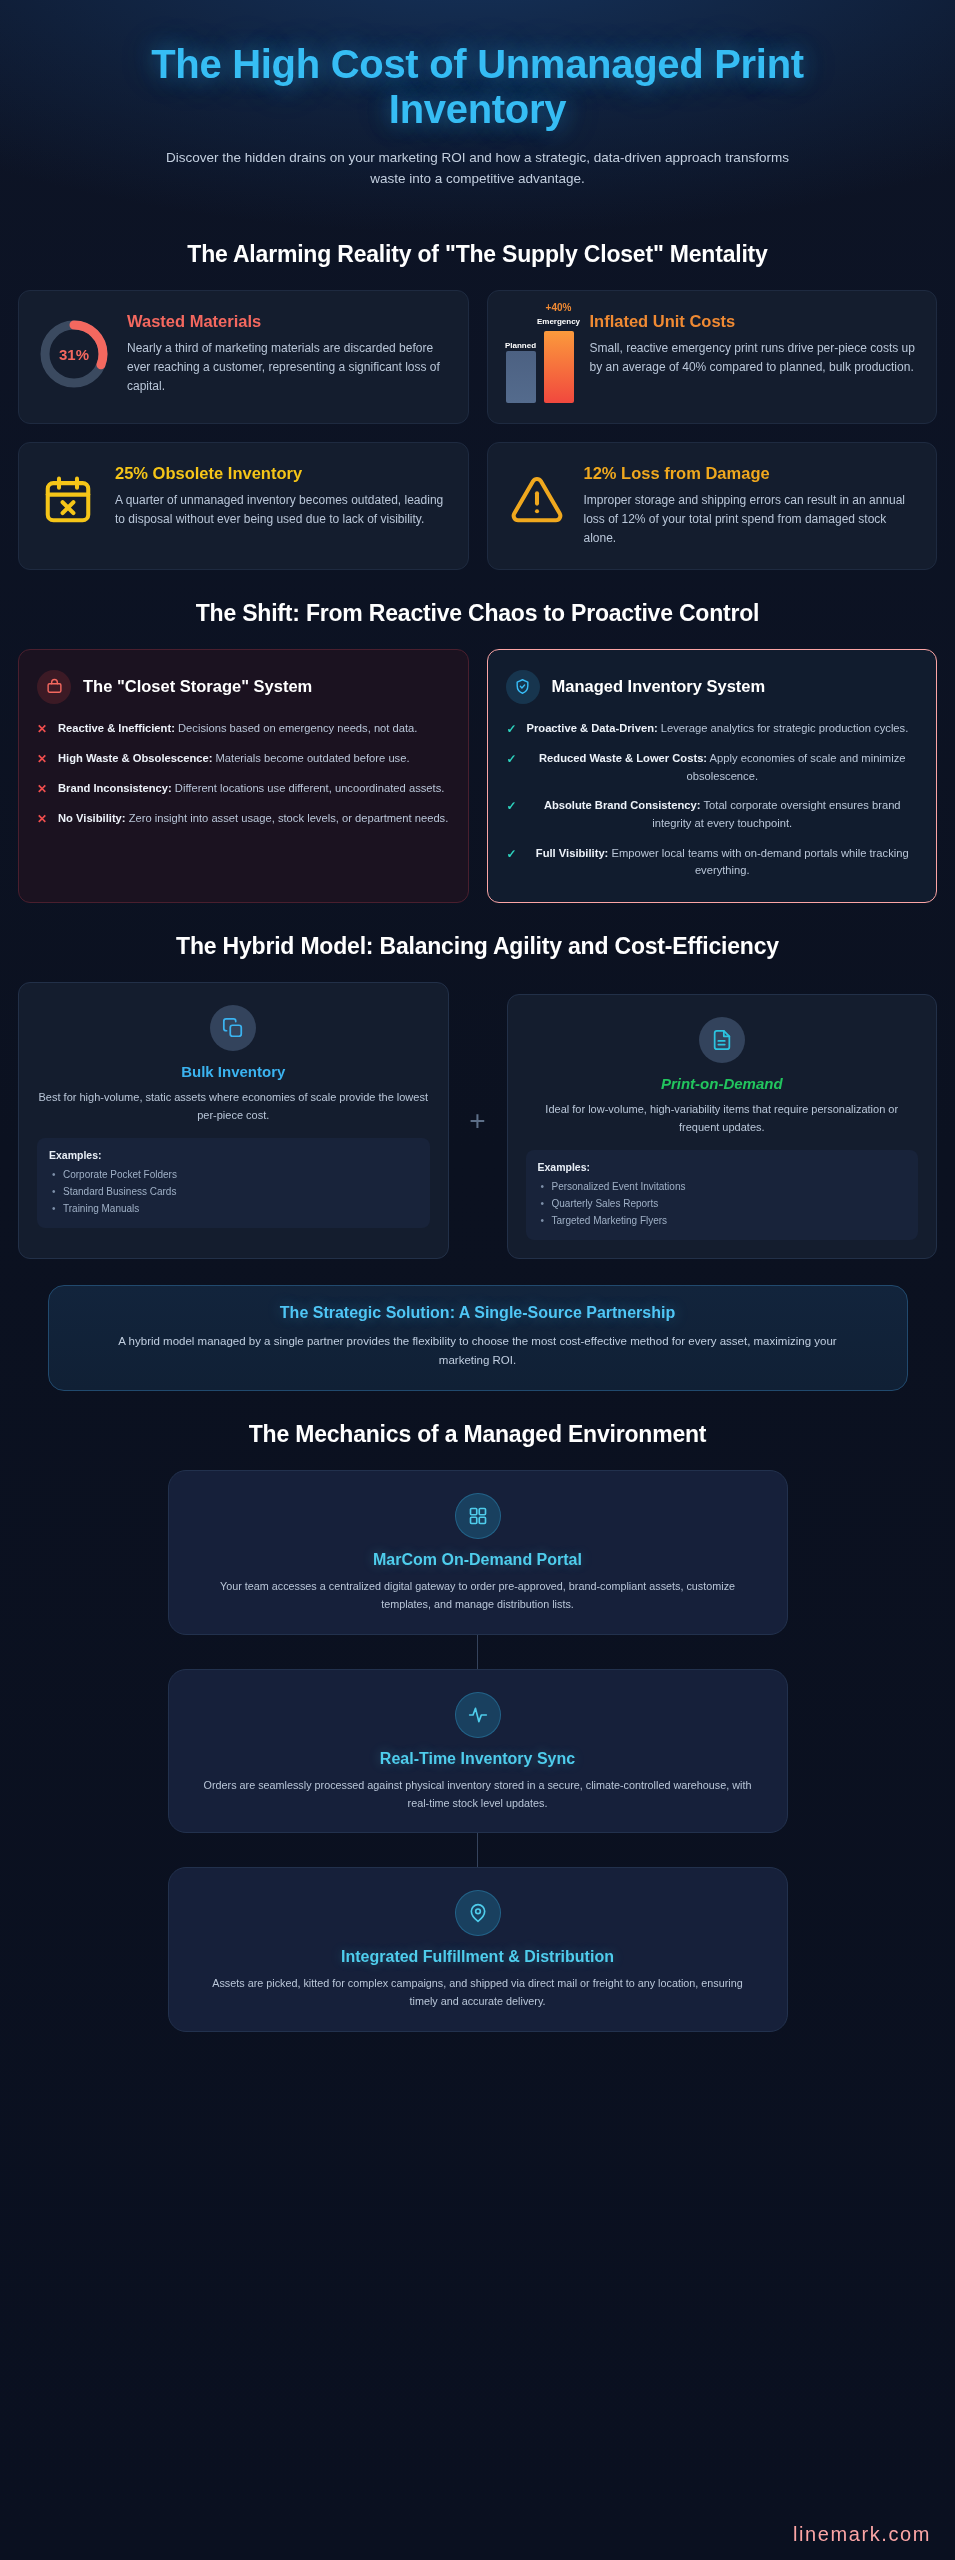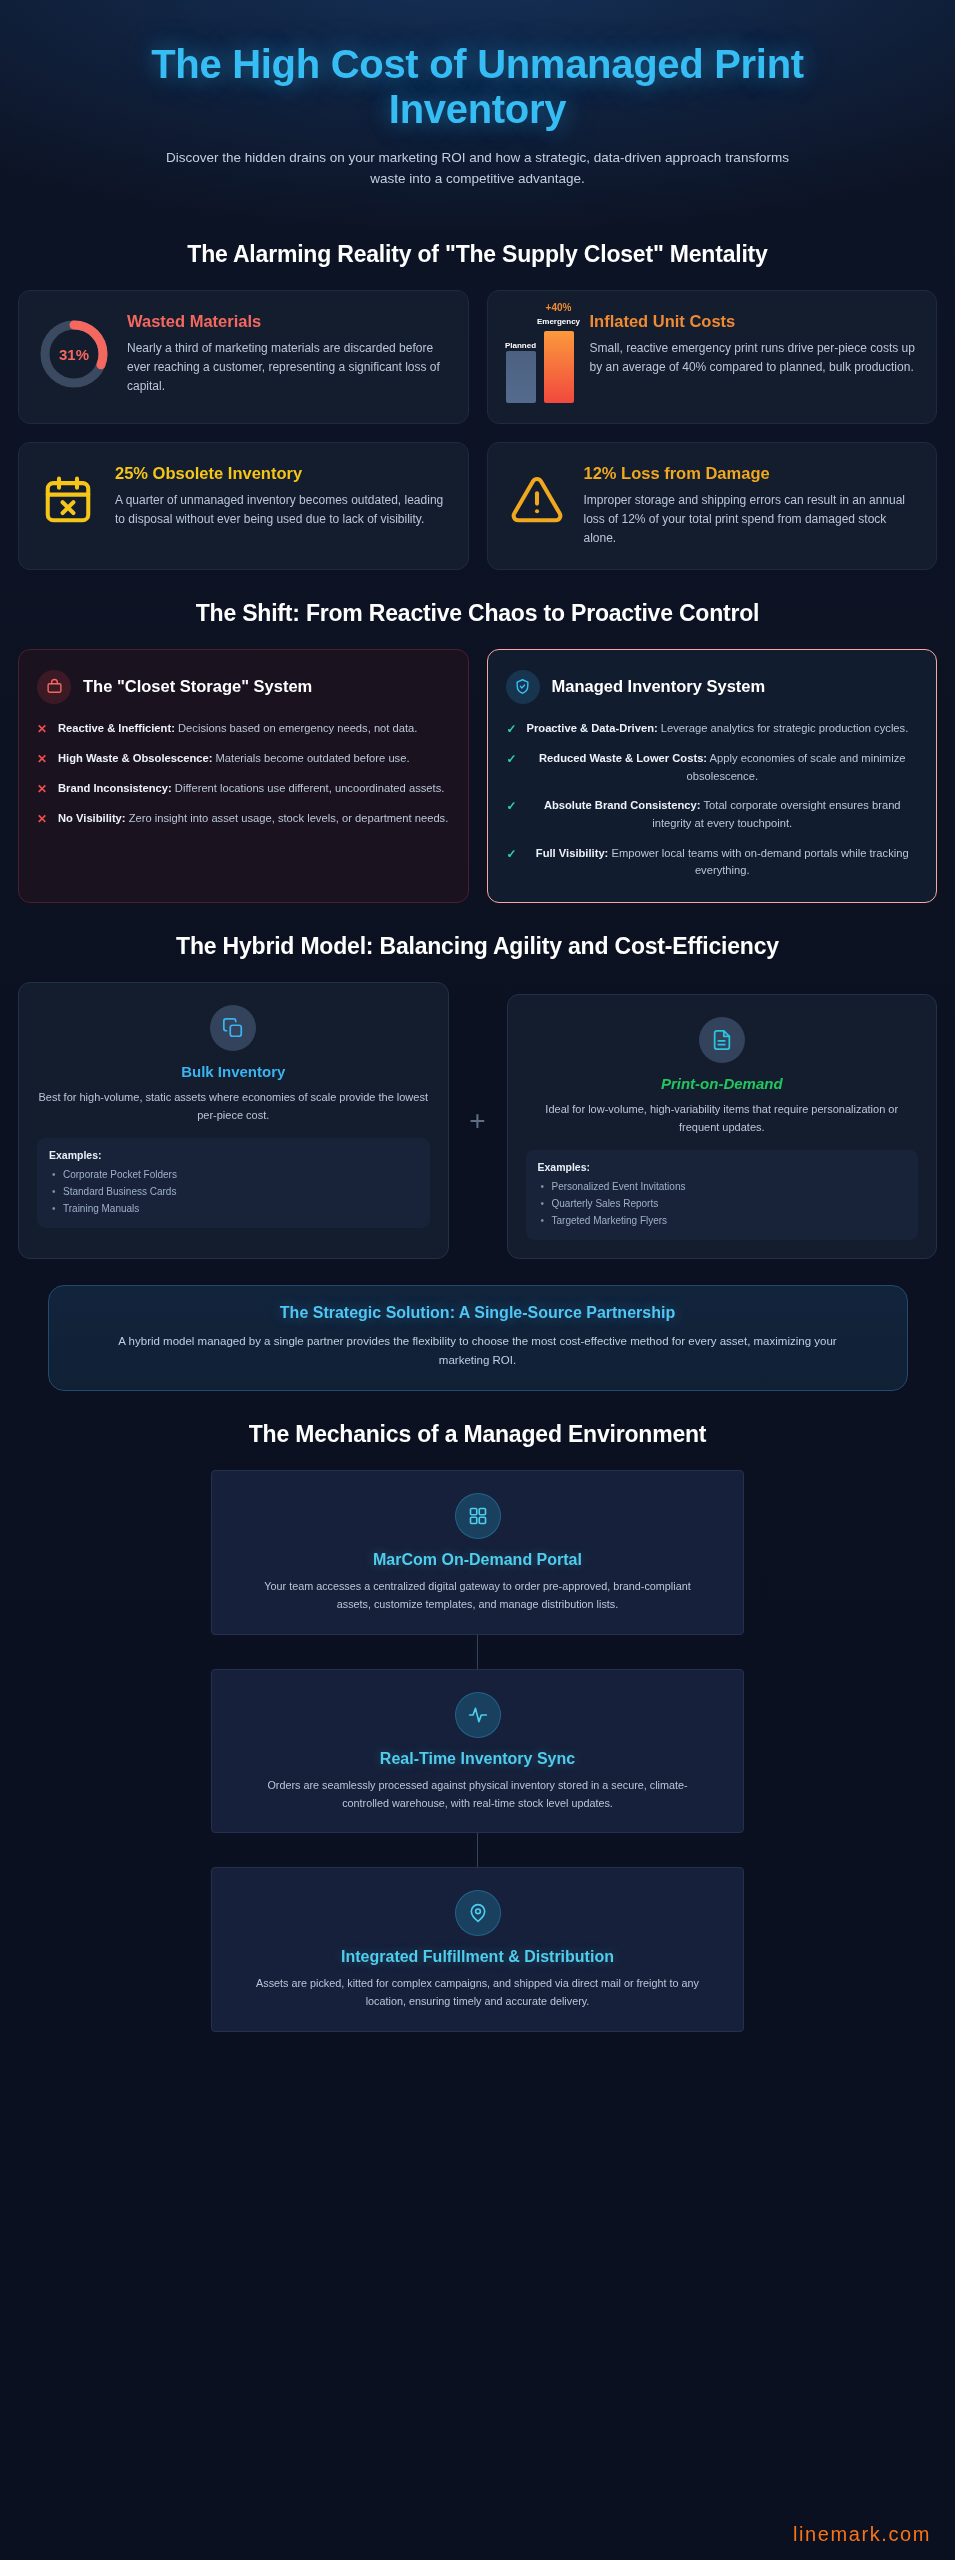--- a/index.html
+++ b/index.html
@@ -121,36 +121,36 @@
     border: 1px solid #214a6e; border-radius: 16px;
     padding: 18px 34px 20px; text-align:center;
   }
   .solution h3 { font-size: 16px; font-weight:700; color:#4fc6f5; margin-bottom: 10px;
     text-shadow: 0 0 14px rgba(79,198,245,.35); }
   .solution p { font-size: 11.5px; line-height:1.65; color:#c0cee0; max-width: 760px; margin: 0 auto; }
 
   
   .steps { display:flex; flex-direction:column; align-items:center; }
   .step {
-    width: 533px; background:#16203a; border:1px solid #22314d; border-radius: 4px;
+    width: 620px; background:#16203a; border:1px solid #22314d; border-radius: 18px;
     padding: 22px 34px 20px; text-align:center;
   }
   .step-icon {
     width: 46px; height:46px; border-radius:50%;
     background: rgba(34,140,182,.3); border: 1px solid rgba(56,189,248,.28);
     display:flex; align-items:center; justify-content:center; margin: 0 auto 12px;
   }
   .step h4 { font-size: 16px; font-weight:700; color:#4fcdec; margin-bottom: 9px;
     text-shadow: 0 0 12px rgba(79,205,236,.3); }
   .step p { font-size: 10.8px; line-height:1.65; color:#b9c6d8; }
   .connector { width: 1px; height: 34px; background:#35435c; }
 
   .watermark {
     position: absolute; right: 24px; bottom: 14px;
-    font-size: 20px; letter-spacing: 1.6px; color: #f97316; font-weight: 400;
+    font-size: 20px; letter-spacing: 1.6px; color: #fca5a5; font-weight: 400;
     font-family: "Liberation Sans", sans-serif;
   }
 </style>
 </head>
 <body>
 
 <div class="wrap">
 
   <div class="hero">
     <h1>The High Cost of Unmanaged Print Inventory</h1>

